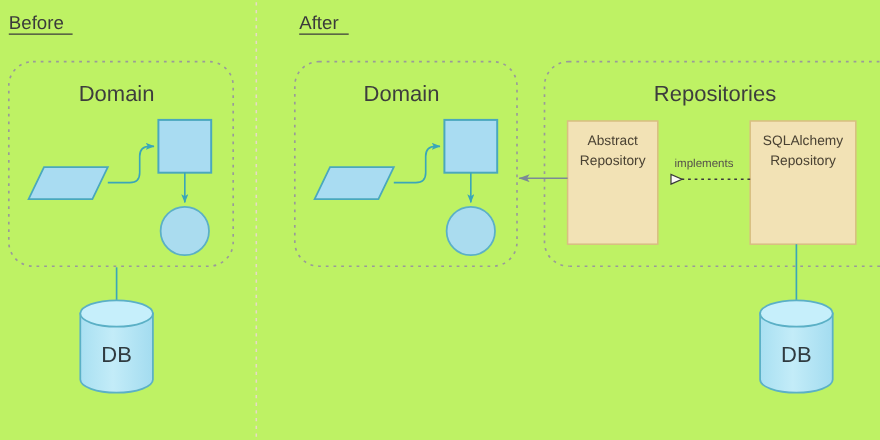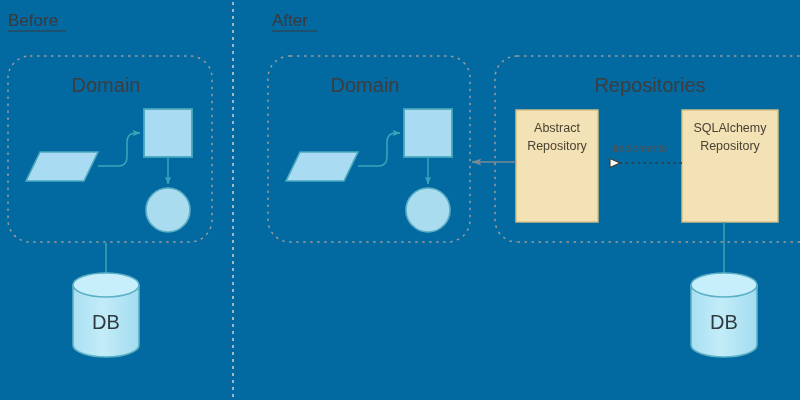--- a/index.html
+++ b/index.html
@@ -5,21 +5,21 @@
 <style>
   html, body {
     margin: 0;
     padding: 0;
     background: #ffffff;
   }
   #canvas {
     position: relative;
     width: 800px;
     height: 400px;
-    background: #0369a1;
+    background: #bef264;
     font-family: "Liberation Sans", sans-serif;
     overflow: hidden;
   }
   #diagram-svg {
     position: absolute;
     left: 0;
     top: 0;
     width: 800px;
     height: 400px;
     display: block;

